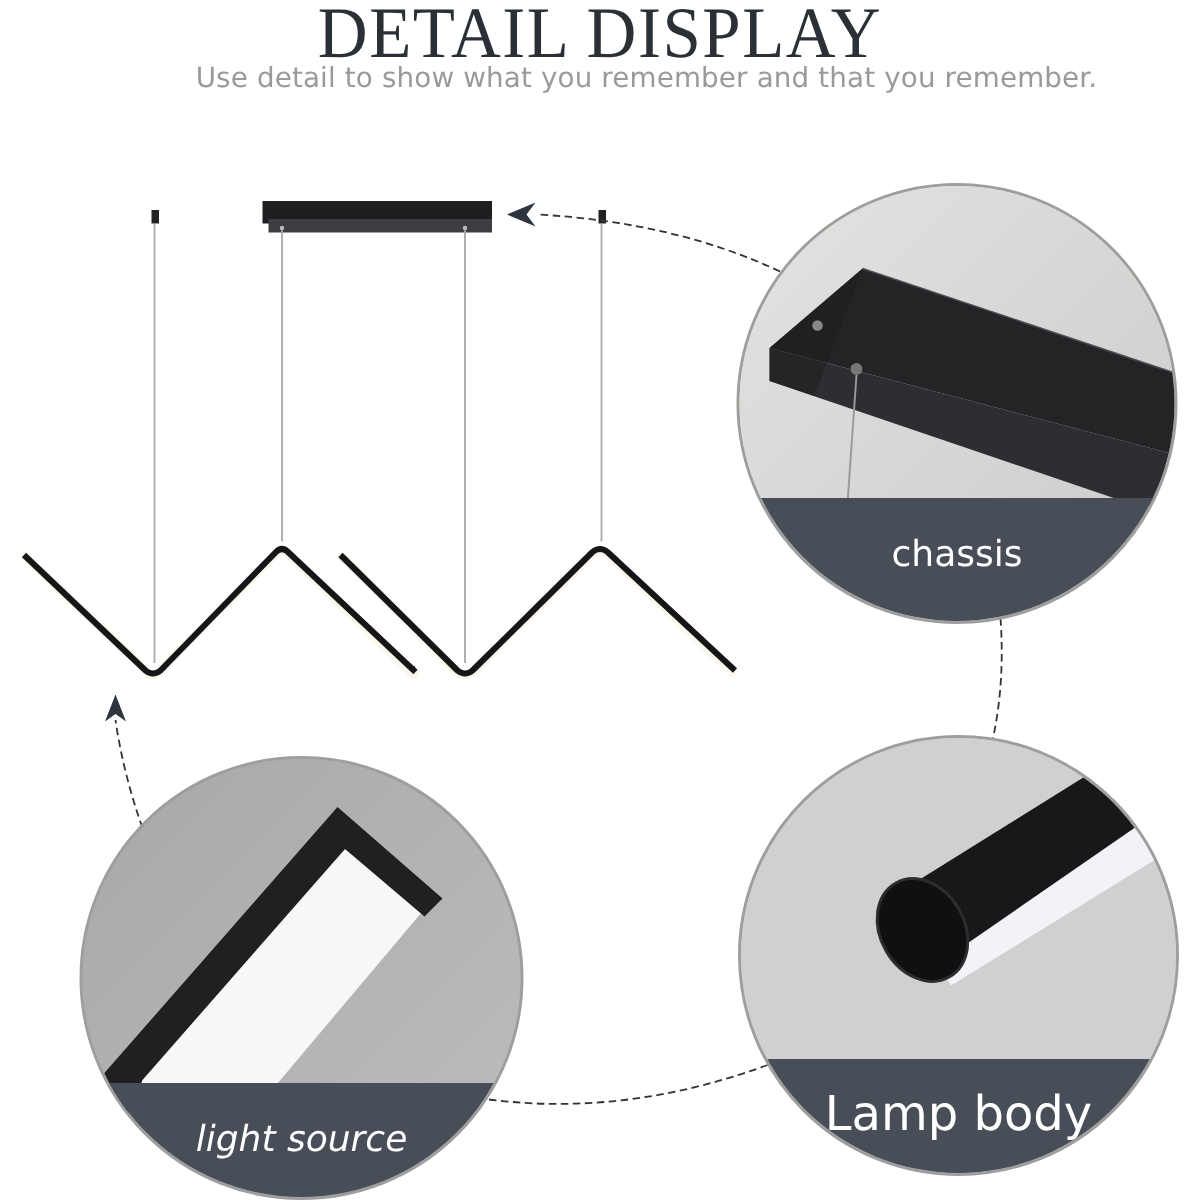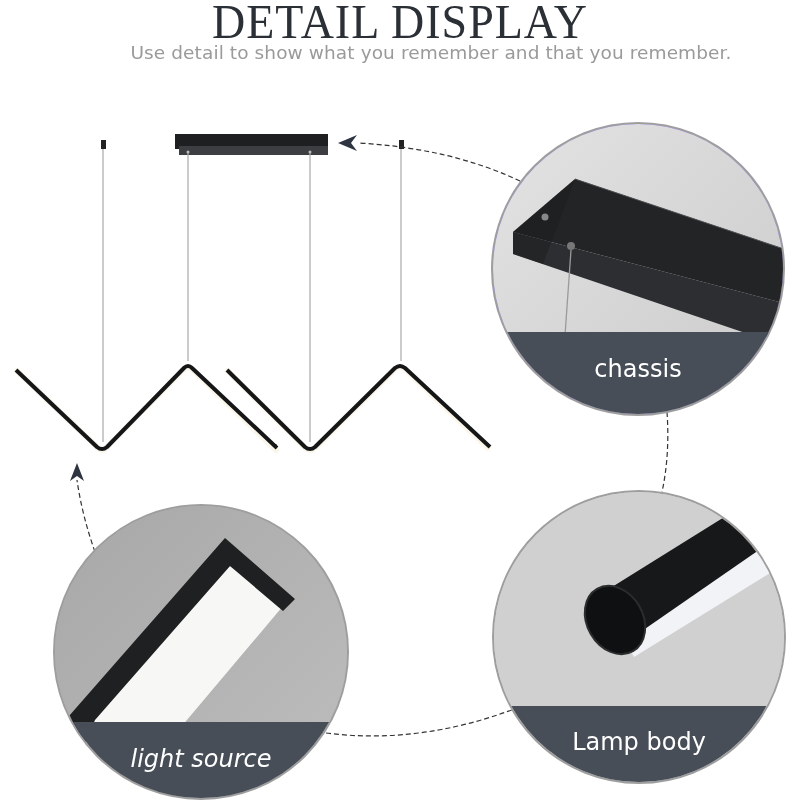--- a/index.html
+++ b/index.html
@@ -67,21 +67,21 @@
   <polygon points="338,143 357,135 351,143 357,151" fill="#2f3540"></polygon>
 
   <path d="M667 412 Q670 455 662 492" fill="none" stroke="#333" stroke-width="1.2" stroke-dasharray="5,3"></path>
 
   <path d="M95 552 Q82 515 77 480" fill="none" stroke="#333" stroke-width="1.2" stroke-dasharray="5,3"></path>
   <polygon points="77,463 70,481 77,476 84,481" fill="#2f3540"></polygon>
 
   <path d="M326 733 Q420 745 517 708" fill="none" stroke="#333" stroke-width="1.2" stroke-dasharray="5,3"></path>
 </svg>
 
-<div class="circle" style="left:491px; top:122px; width:294px; height:294px; background:#8b5cf6;">
+<div class="circle" style="left:491px; top:122px; width:294px; height:294px; background:#fef9c3;">
   <svg width="294" height="294" viewBox="0 0 294 294">
     <defs>
       <linearGradient id="wallg" x1="0" y1="0" x2="1" y2="1">
         <stop offset="0" stop-color="#e2e3e2"></stop>
           <stop offset="1" stop-color="#c9cac9"></stop>
       </linearGradient>
     </defs>
     <rect width="294" height="294" fill="url(#wallg)"></rect>
 
     <polygon points="20,108 82,55 294,126 294,180" fill="#232426"></polygon>
@@ -121,16 +121,16 @@
   <svg width="294" height="294" viewBox="0 0 294 294">
     <rect width="294" height="294" fill="#cfd0cf"></rect>
 
     <polygon points="128,143 294,40 294,70 140,165" fill="#f2f3f7"></polygon>
 
     <polygon points="110,100 248,14 294,10 294,38 132,150" fill="#17181a"></polygon>
 
     <ellipse cx="121" cy="128" rx="28" ry="36" transform="rotate(-30 121 128)" fill="#0f1011"></ellipse>
     <ellipse cx="121" cy="128" rx="28" ry="36" transform="rotate(-30 121 128)" fill="none" stroke="#2c2d2f" stroke-width="2"></ellipse>
   </svg>
-  <div class="band" style="height:76px; line-height:72px; font-size:24px;">
+  <div class="band" style="height:76px; line-height:72px; font-size:32px;">
     <span>Lamp body</span>
   </div>
 </div>
 
 </body></html>

